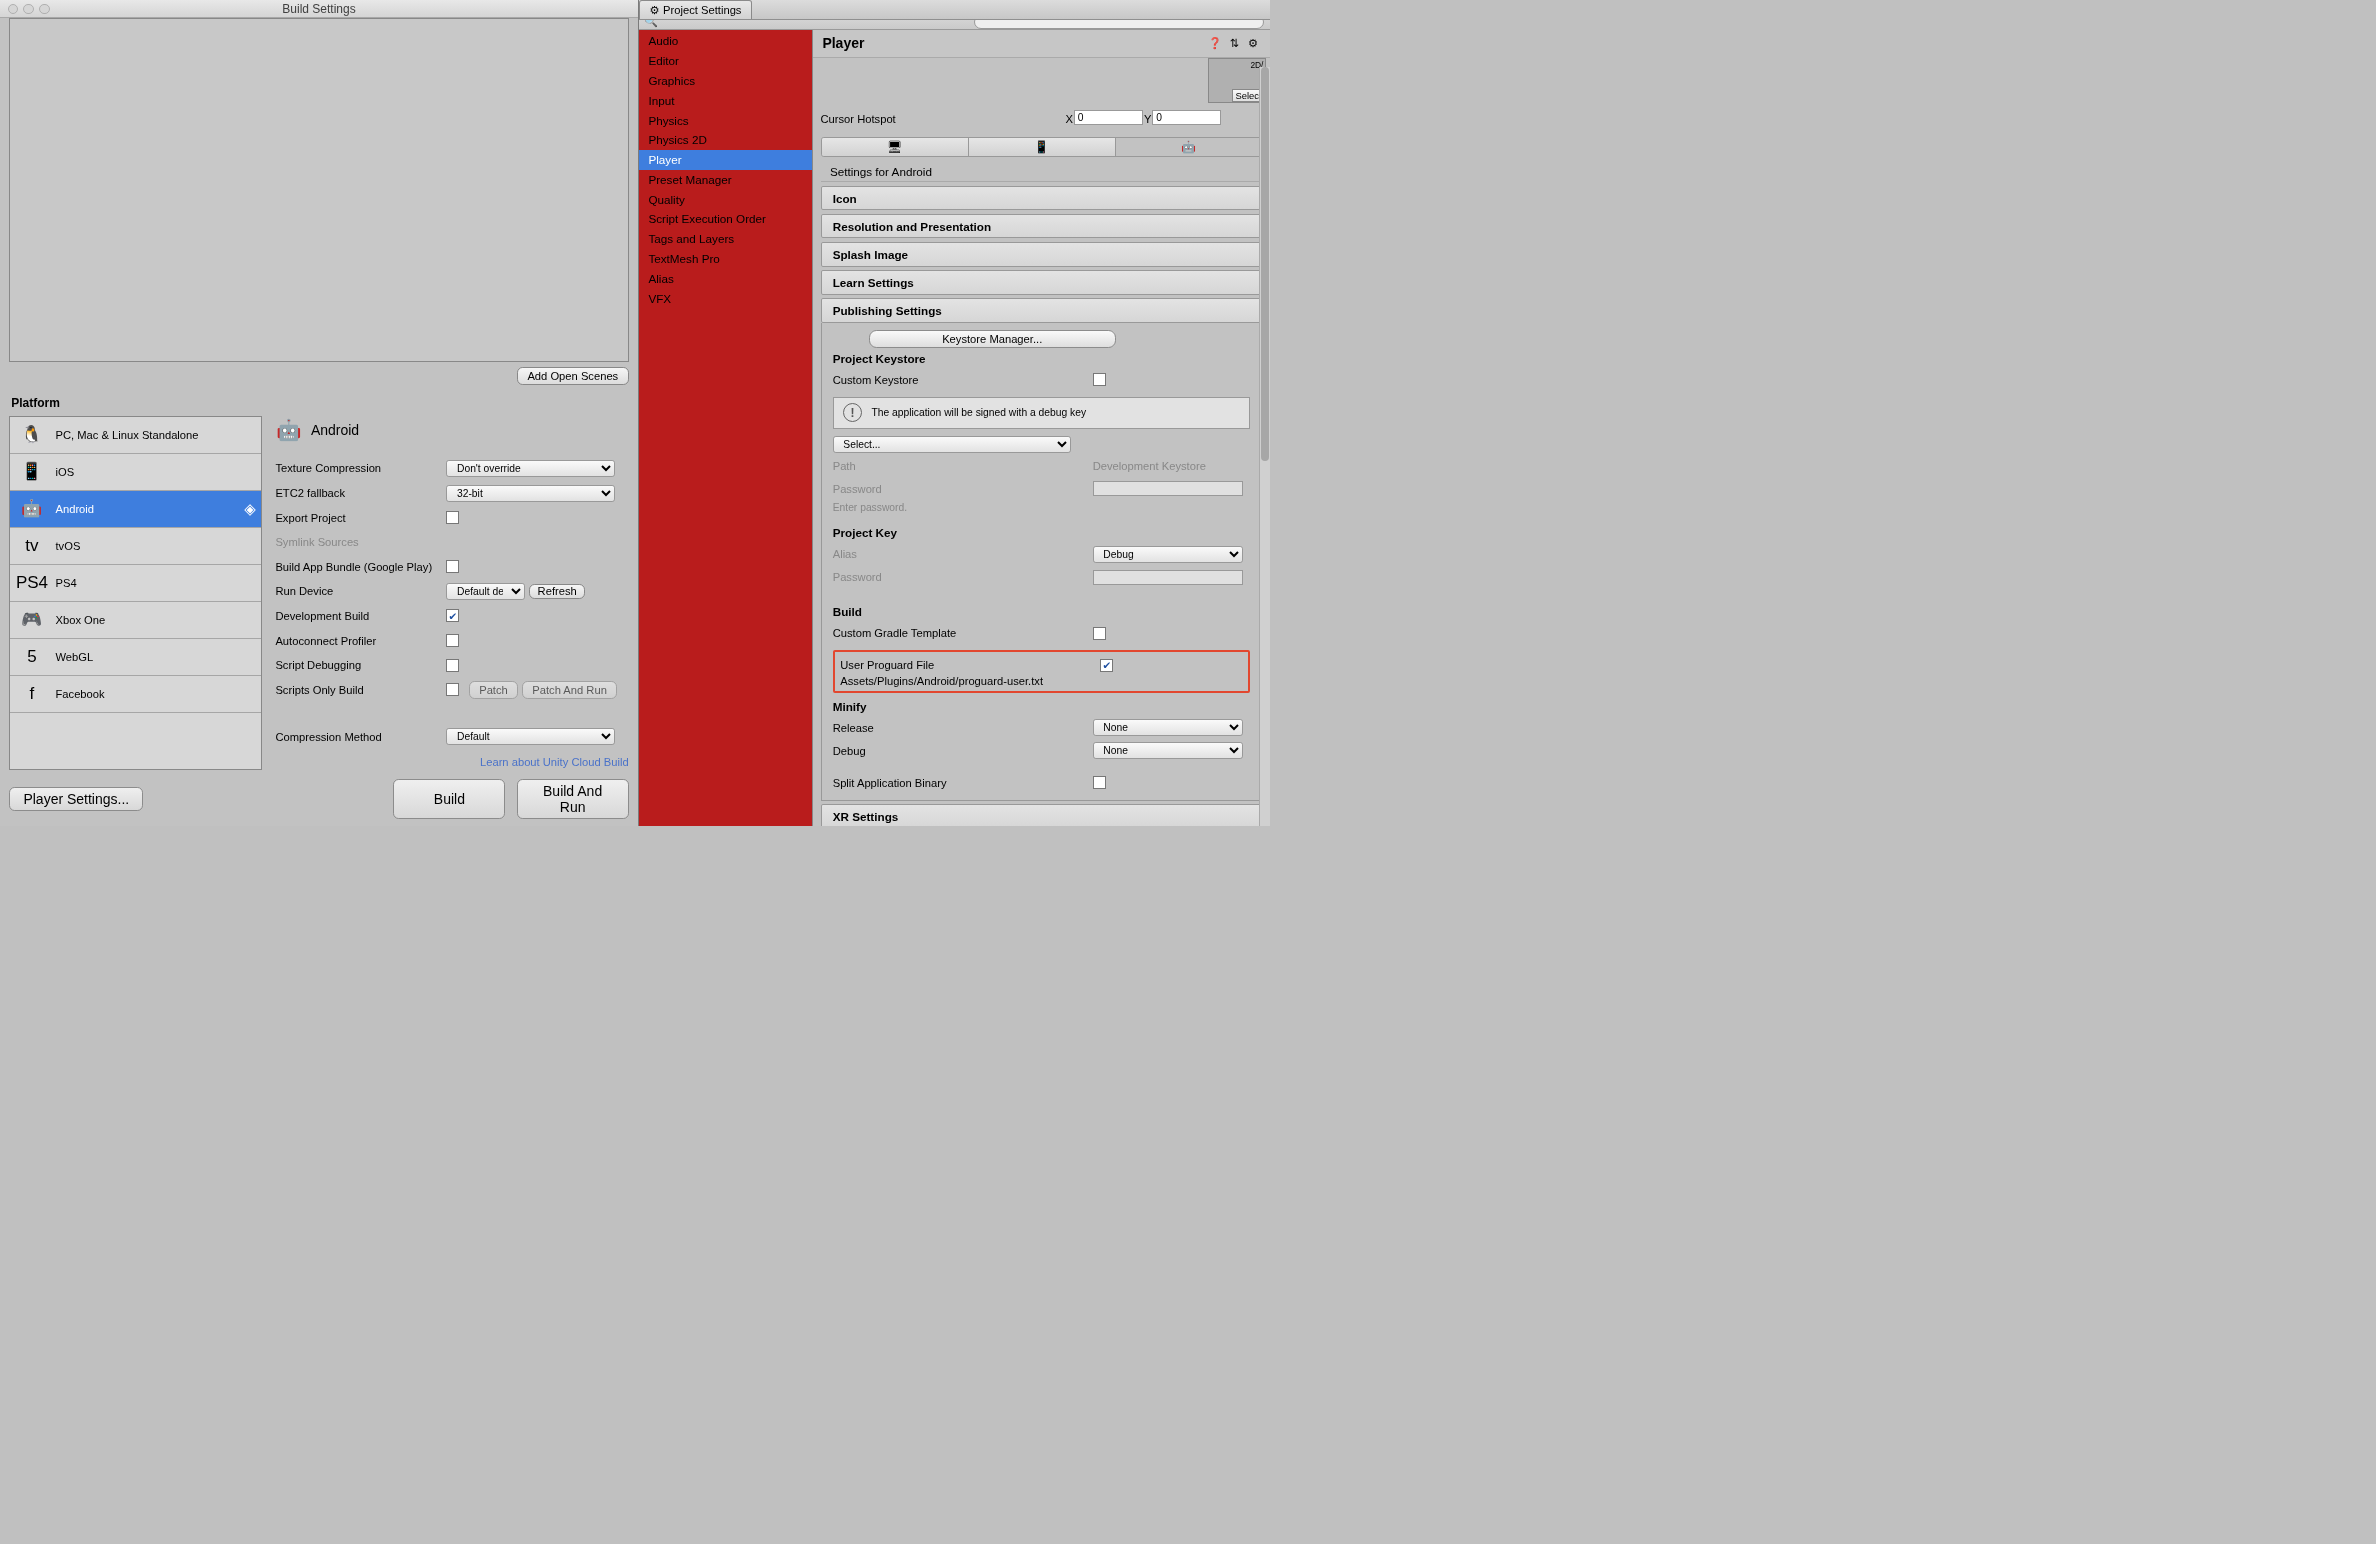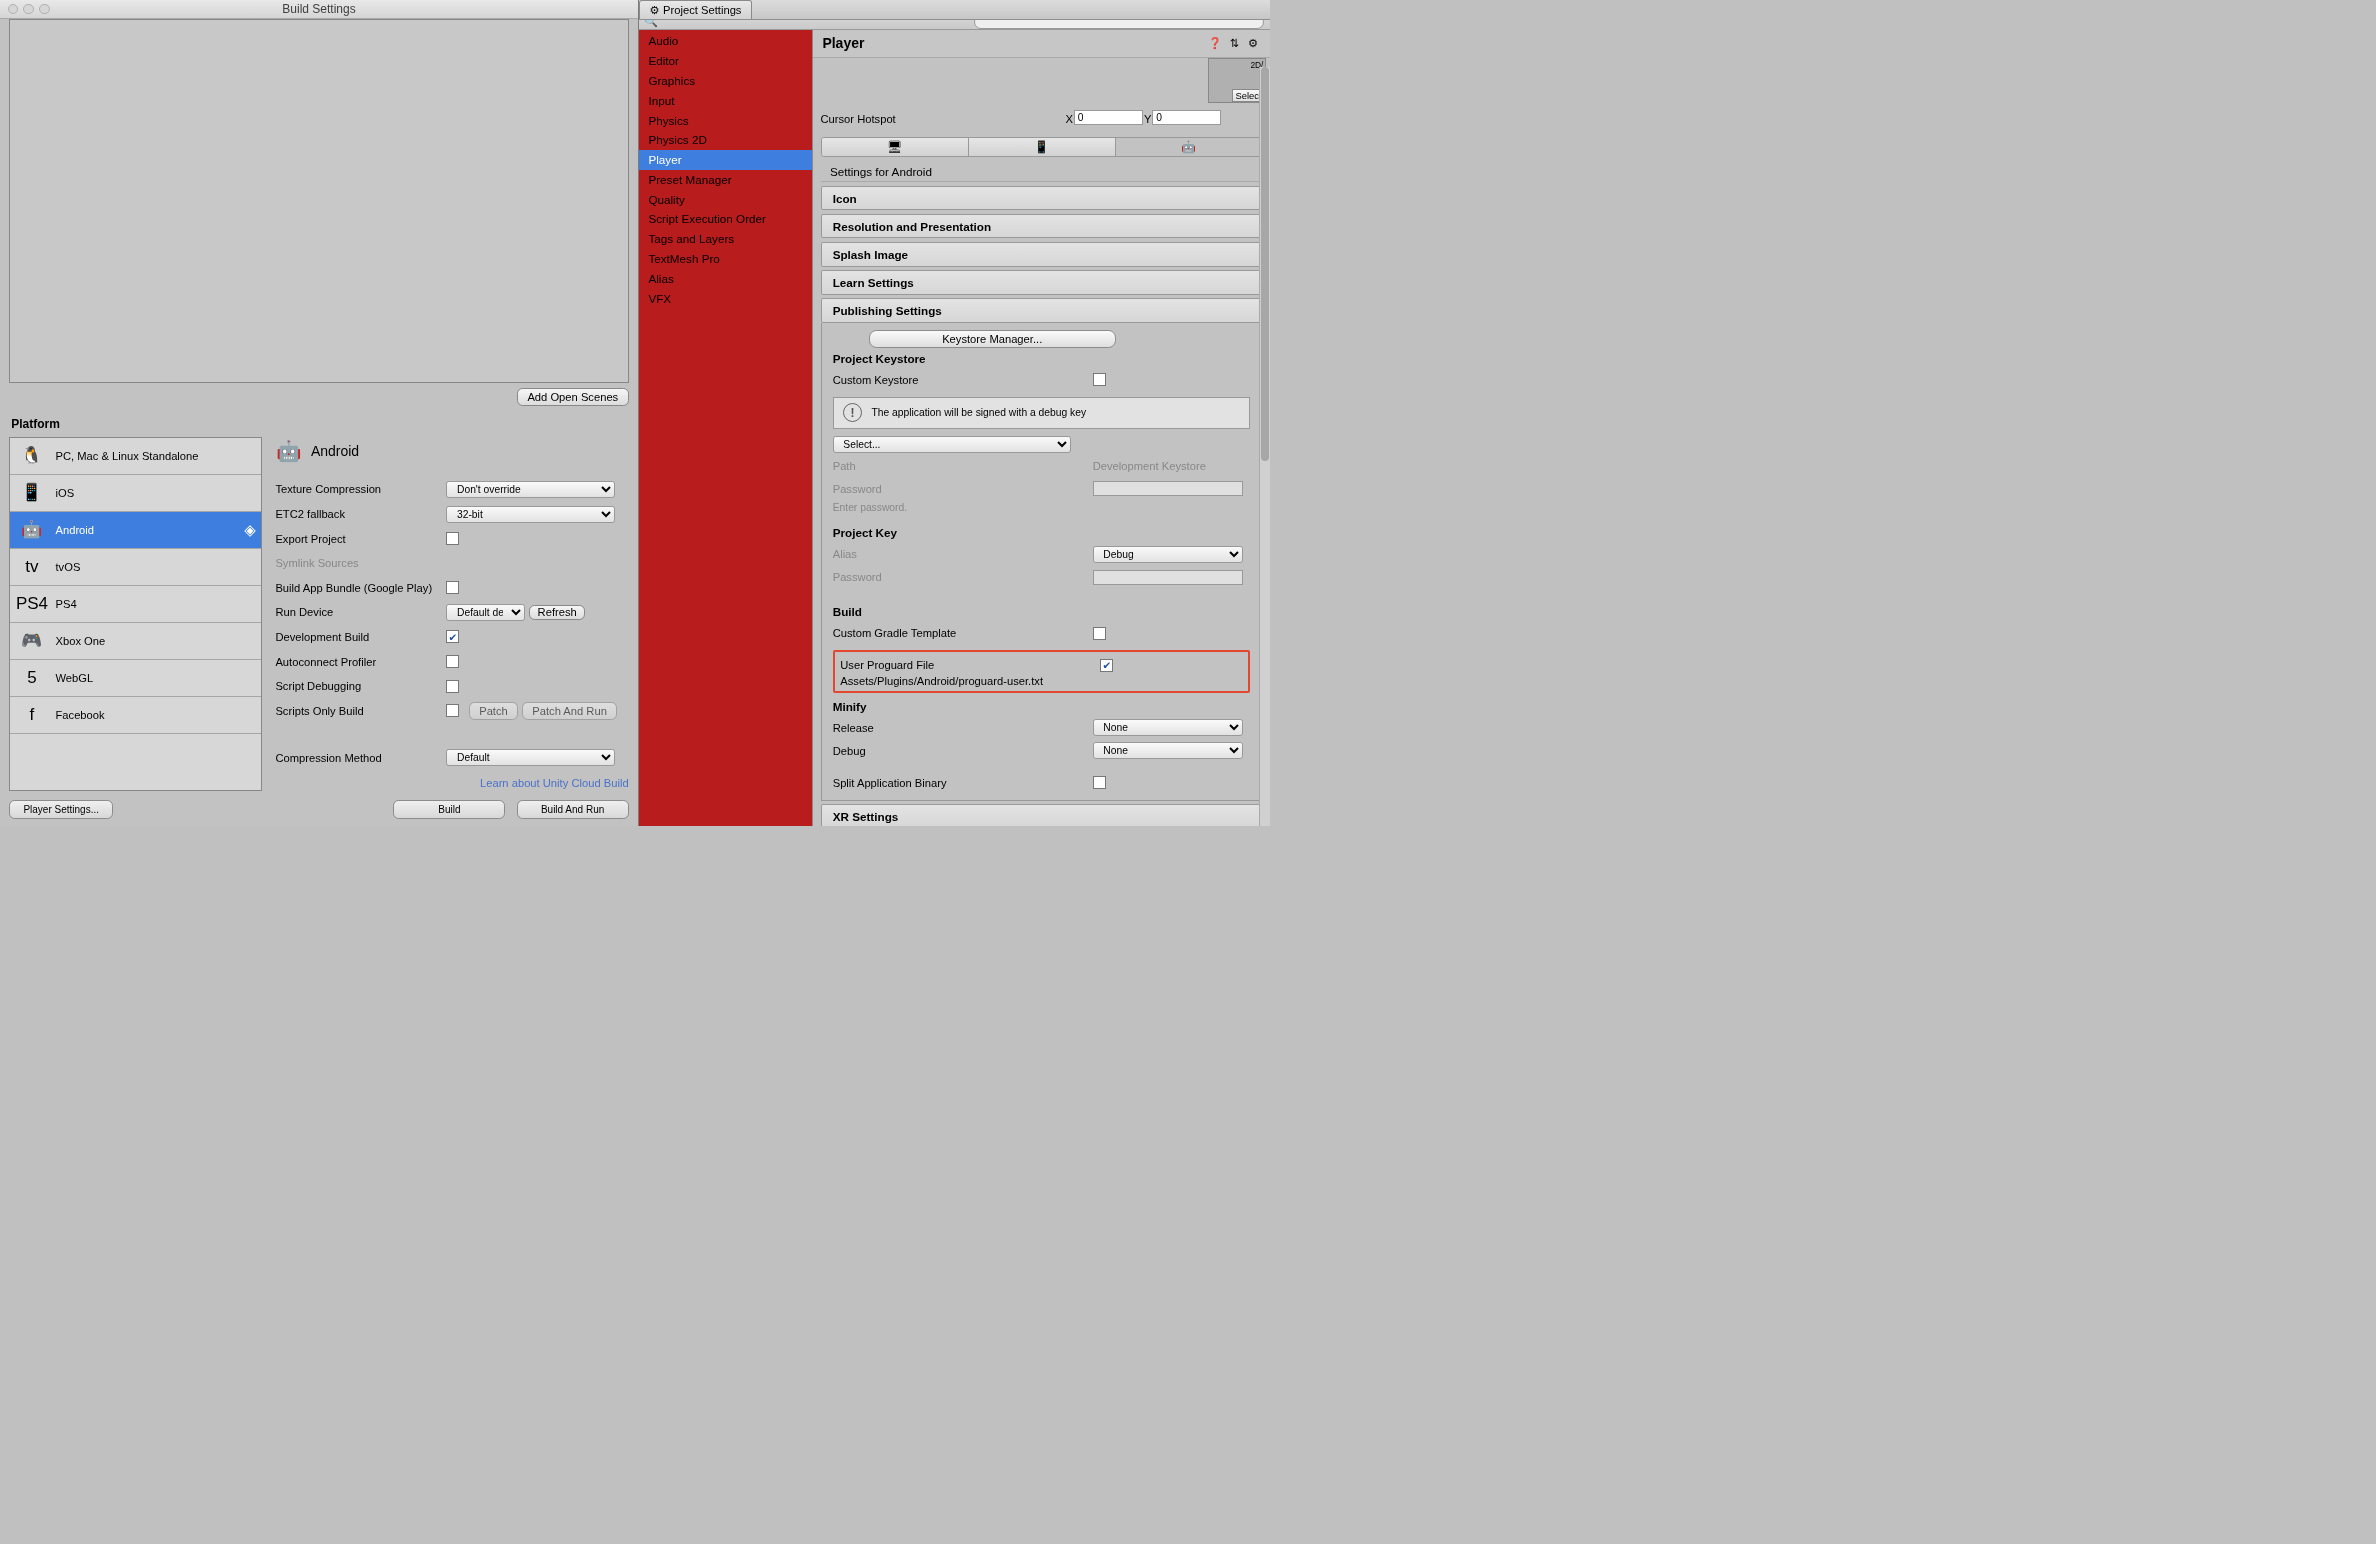--- a/index.html
+++ b/index.html
@@ -27,21 +27,21 @@
 .field-row { display: flex; align-items: center; height: 19px; }
 .field-row .lbl { width: 171px; }
 .field-row .lbl.disabled { color: #888; }
 .field-row .sel, .field-row .sel-sm { background: linear-gradient(#fafafa,#e2e2e2); border: 0.9px solid #999; border-radius: 2.8px; height: 17px; font-size: 10.3px; padding: 0 5.6px; }
 .field-row .sel { width: 169px; }
 .field-row .chk { width: 13px; height: 13px; border: 0.9px solid #777; background: #fff; display: inline-flex; align-items: center; justify-content: center; font-size: 10.3px; color: #1e4fa0; }
 .link { color: #4a72c9; text-align: right; padding: 3.7px 0 1.9px; }
 .footer { display: flex; justify-content: space-between; padding: 3.7px 9.4px 7.5px; align-items: center; }
 .footer-right { display: flex; gap: 11.2px; }
 .footer .wide { width: 112px; }
-.btn-grey { background: linear-gradient(#efefef,#d8d8d8); border: 0.9px solid #8c8c8c; border-radius: 5.6px; padding: 2.8px 13px; font-size: 10px; cursor: pointer; }
+.btn-grey { background: linear-gradient(#efefef,#d8d8d8); border: 0.9px solid #8c8c8c; border-radius: 5.6px; padding: 2.8px 13px; font-size: 14px; cursor: pointer; }
 .btn-disabled { opacity: .55; }
 
 
 .win-ps { flex: 1; height: 100%; display: flex; flex-direction: column; background: #c2c2c2; }
 .ps-topbar { height: 20.6px; background: linear-gradient(#e8e8e8,#d5d5d5); border-bottom: 0.9px solid #999; display: flex; align-items: center; justify-content: flex-end; padding: 0 7.5px; gap: 3.7px; }
 .mac-traffic span { width: 11.2px; height: 11.2px; border-radius: 50%; display: inline-block; margin-left: 3.7px; }
 .dot-green{background:#28c940}.dot-yellow{background:#ffbd2e}.dot-red{background:#ff5f57}
 .ps-tabrow { display: flex; align-items: center; background: linear-gradient(#dcdcdc,#c7c7c7); border-bottom: 0.9px solid #8f8f8f; position: absolute; top:0; left:639px; }
 .ps-tab { background: linear-gradient(#e8e8e8,#d2d2d2); border: 0.9px solid #8a8a8a; border-bottom: none; padding: 1.9px 9.4px; display: flex; align-items: center; gap: 3.7px; height: 19px; font-size: 11.2px; border-radius: 2.8px 2.8px 0 0; }
 .ps-body { flex: 1; display: flex; }

